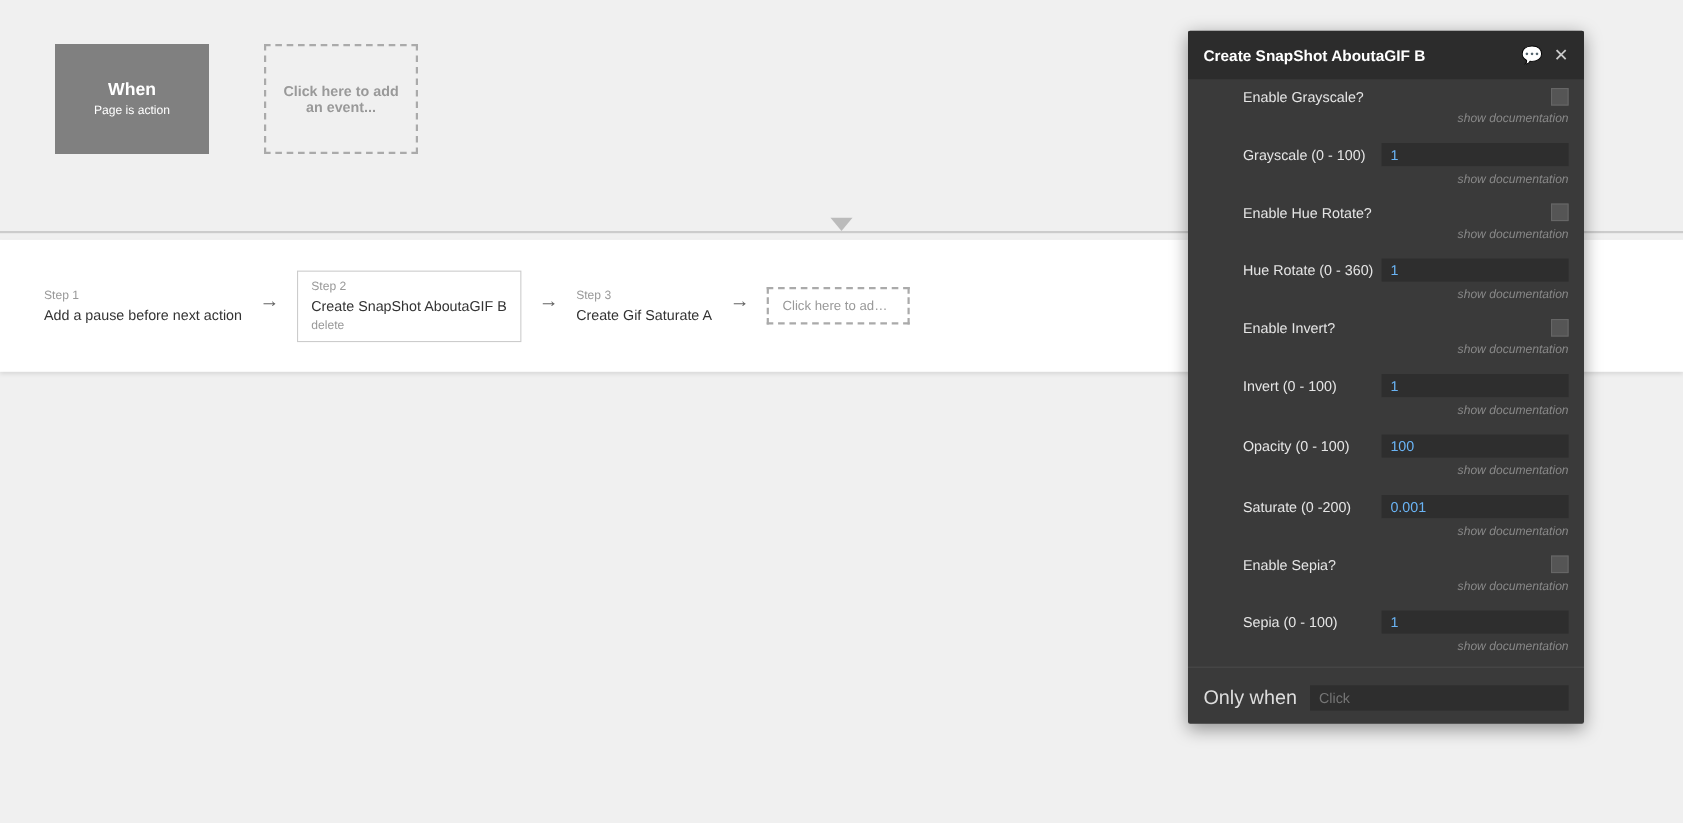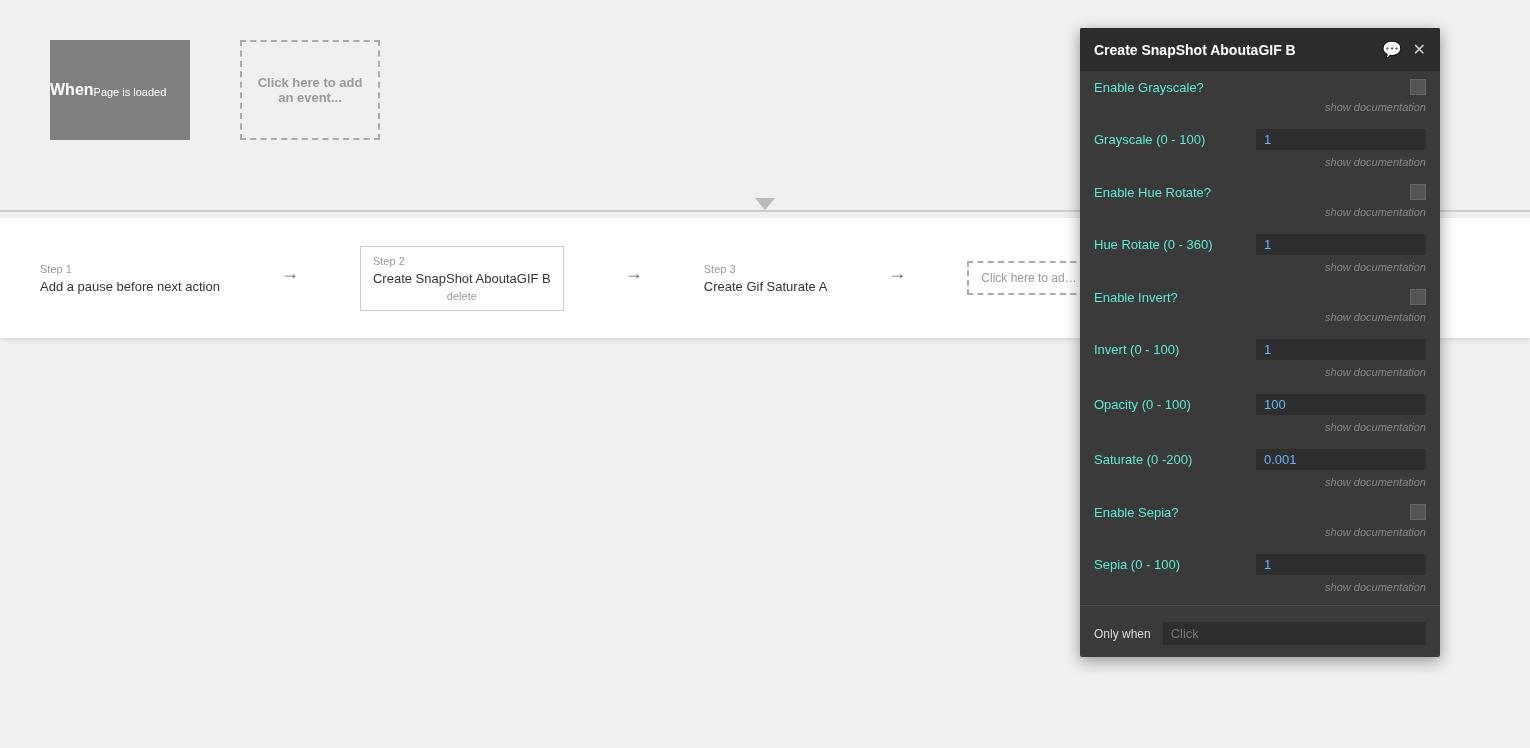--- a/index.html
+++ b/index.html
@@ -20,22 +20,23 @@
       background: #f0f0f0;
     }
 
     
     .when-block {
       position: absolute;
       top: 40px; left: 50px;
       width: 140px; height: 100px;
       background: #808080;
       display: flex;
-      align-items: center;
-      justify-content: flex-start;
+      flex-direction: column;
+      align-items: center;
+      justify-content: center;
       color: white;
       cursor: pointer;
     }
     .when-block .when-title {
       font-size: 16px;
       font-weight: bold;
     }
     .when-block .when-subtitle {
       font-size: 11px;
       margin-top: 4px;
@@ -79,21 +80,20 @@
     
     .steps-area {
       position: absolute;
       top: 218px; left: 0; right: 0;
       height: 120px;
       background: white;
       display: flex;
       align-items: center;
       padding: 0 40px;
       box-shadow: 0 2px 4px rgba(0,0,0,0.1);
-      gap: 45px;
     }
 
     .step-item {
       display: flex;
       flex-direction: column;
       align-items: flex-start;
       cursor: pointer;
     }
     .step-label {
       font-size: 11px;
@@ -105,21 +105,21 @@
       color: #333;
     }
     .step-item.active {
       border: 1px solid #ccc;
       padding: 8px 12px;
       position: relative;
     }
     .step-delete {
       font-size: 11px;
       color: #999;
-      text-align: center;
+      text-align: left;
       width: 100%;
       margin-top: 4px;
     }
 
     .step-arrow {
       font-size: 18px;
       color: #666;
       margin: 0 16px;
       margin-bottom: 10px;
     }
@@ -177,22 +177,23 @@
       max-height: 688px;
     }
 
     .panel-field-row {
       display: flex;
       align-items: center;
       justify-content: space-between;
       padding: 8px 14px 0 14px;
     }
     .panel-field-label {
-      color: #5eead4;
-      font-size: 13px;
+      color: #e5e5e5;
+      font-size: 13px;
+      margin-left: 36px;
     }
     .panel-checkbox {
       width: 16px; height: 16px;
       background: #555;
       border: 1px solid #666;
       cursor: pointer;
     }
 
     .show-doc {
       text-align: right;
@@ -222,41 +223,41 @@
     }
 
     .only-when-row {
       display: flex;
       align-items: center;
       padding: 12px 14px;
       gap: 12px;
     }
     .only-when-label {
       color: #ddd;
-      font-size: 12px;
+      font-size: 18px;
       white-space: nowrap;
     }
     .only-when-input {
       background: #2e2e2e;
       border: none;
       color: #f0abfc;
       font-size: 13px;
       padding: 4px 8px;
       flex: 1;
       outline: none;
     }
   </style>
 </head>
 <body>
 
 <div class="canvas-area">
 
   <div class="when-block">
     <span class="when-title">When</span>
-    <span class="when-subtitle">Page is loaded</span>
+    <span class="when-subtitle">Page is action</span>
   </div>
 
   <div class="add-event-block">
     <span>Click here to add an event...</span>
   </div>
 
   <div class="divider"></div>
   <div class="divider-triangle"></div>
 
   <div class="steps-area">

